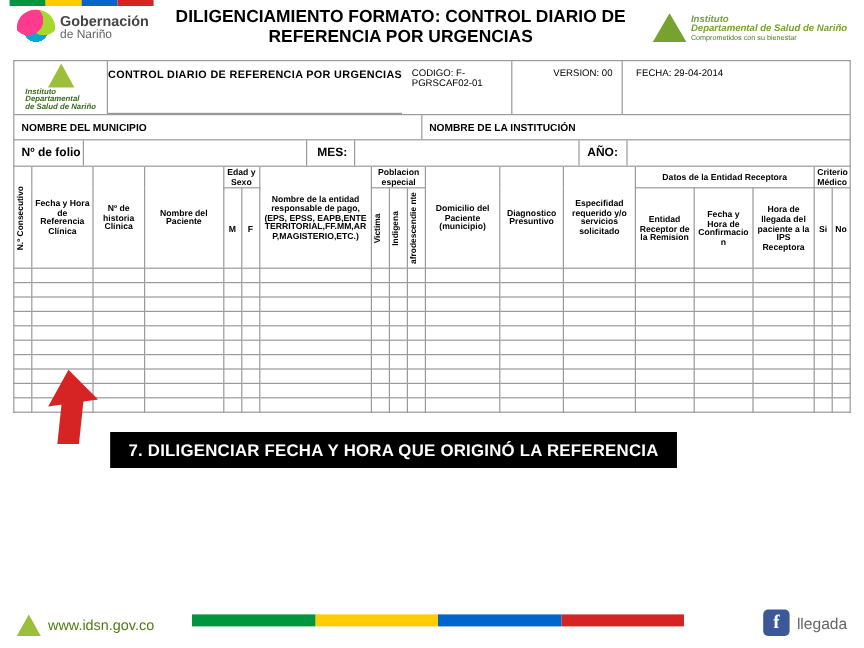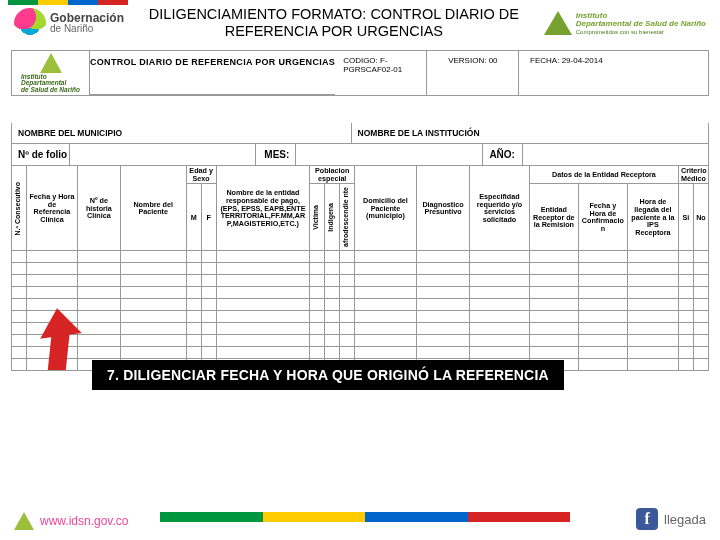--- a/index.html
+++ b/index.html
@@ -7,41 +7,41 @@
   
   .top-stripe { position: absolute; top: 0; left: 8px; width: 120px; height: 5px; display: flex; }
   .top-stripe div { flex: 1; height: 100%; }
   
   .header { display: flex; align-items: center; padding: 6px 14px 4px; gap: 10px; }
   .logo-gob { display: flex; align-items: center; gap: 4px; }
   .heart { width: 32px; height: 30px; border-radius: 50%; background: radial-gradient(circle at 30% 30%, #ff3b8d 0 40%, transparent 41%), radial-gradient(circle at 70% 30%, #a4d82e 0 40%, transparent 41%), radial-gradient(circle at 50% 55%, #00a8d6 0 45%, transparent 46%); position: relative; }
   .gob-text { font-size: 10px; line-height: 1; color: #666; }
   .gob-text b { font-size: 12px; color: #444; }
   
-  .title { flex: 1; text-align: center; font-weight: normal; font-size: 14.5px; color: #000; line-height: 1.2; padding: 0 6px; }
+  .title { flex: 1; text-align: center; font-weight: bold; font-size: 14.5px; color: #000; line-height: 1.2; padding: 0 6px; }
   
   .logo-idsn { display: flex; align-items: center; gap: 4px; }
   .idsn-tri { width: 0; height: 0; border-left: 14px solid transparent; border-right: 14px solid transparent; border-bottom: 24px solid #77a22f; position: relative; }
   .idsn-text { font-size: 7px; line-height: 1; color: #555; }
   .idsn-text .it { font-style: italic; font-weight: bold; color: #77a22f; font-size: 8px; }
   .idsn-text .tag { color: #4a7a1a; font-size: 6px; }
   
   .sheet { margin: 4px 10px 0; border: 1px solid #fff; position: relative; }
   
   .sheet-head { display: flex; border: 1px solid #999; }
   .sheet-logo { width: 78px; display: flex; flex-direction: column; align-items: center; justify-content: center; border-right: 1px solid #999; padding: 2px; }
   .sheet-logo .tri2 { width: 0; height: 0; border-left: 11px solid transparent; border-right: 11px solid transparent; border-bottom: 20px solid #9bbf3b; }
   .sheet-logo .t { font-size: 6.5px; font-style: italic; font-weight: bold; color: #3a6a1a; text-align: left; line-height: 1; margin-top: 1px; }
   .sheet-head-right { flex: 1; display: flex; flex-direction: row; }
   .sheet-title { text-align: center; font-size: 9px; font-weight: bold; padding: 6px 0 4px; border-bottom: 1px solid #999; letter-spacing: .3px; }
   .sheet-meta { display: flex; }
   .sheet-meta div { flex: 1; font-size: 8px; padding: 5px 8px; border-right: 1px solid #999; }
   .sheet-meta div:last-child { border-right: 0; text-align: right; padding-right: 20px; }
   
-  .row-fields { display: flex; border: 1px solid #999; border-top: 0; font-size: 8.5px; font-weight: bold; margin-top: 27px; }
+  .row-fields { display: flex; border: 1px solid #999; border-top: 0; font-size: 8.5px; font-weight: bold; }
   .row-fields .lab { padding: 5px 6px; white-space: nowrap; }
   .row-fields .blank { flex: 1; border-right: 1px solid #999; }
   .row-fields .blank:last-child { border-right: 0; }
   
   .row-fields2 { display: flex; border: 1px solid #999; border-top: 0; font-size: 10px; font-weight: bold; }
   .row-fields2 .c { padding: 5px 6px; border-right: 1px solid #999; }
   .row-fields2 .c:last-child { border-right: 0; }
   .row-fields2 .lab { white-space: nowrap; }
   .row-fields2 .bl { flex: 1; }
   
@@ -52,21 +52,21 @@
   
   .arrow { position: absolute; left: 36px; top: 308px; width: 44px; height: 62px; pointer-events: none; }
   .arrow .shaft { position: absolute; left: 14px; top: 20px; width: 18px; height: 42px; background: #d62424; transform: skewX(-6deg); }
   .arrow .head { position: absolute; left: 2px; top: 0; width: 0; height: 0; border-left: 21px solid transparent; border-right: 21px solid transparent; border-bottom: 28px solid #d62424; transform: rotate(-8deg); }
   
   .caption { position: absolute; left: 92px; top: 360px; background: #000; color: #fff; font-weight: bold; font-size: 14px; padding: 6px 14px; border: 1px solid #000; letter-spacing: .2px; }
   
   .footer { position: absolute; left: 0; bottom: 0; width: 100%; height: 46px; }
   .foot-bar { position: absolute; bottom: 18px; left: 160px; right: 150px; height: 10px; display: flex; }
   .foot-bar div { flex: 1; height: 100%; }
-  .foot-left { position: absolute; left: 14px; bottom: 10px; display: flex; align-items: center; gap: 6px; font-size: 12px; color: #ec4899; }
+  .foot-left { position: absolute; left: 14px; bottom: 10px; display: flex; align-items: center; gap: 6px; font-size: 12px; color: #4d7c0f; }
   .foot-left .tri3 { width: 0; height: 0; border-left: 10px solid transparent; border-right: 10px solid transparent; border-bottom: 18px solid #9bbf3b; }
   .foot-right { position: absolute; right: 14px; bottom: 10px; display: flex; align-items: center; gap: 6px; font-size: 13px; color: #666; }
   .fb { width: 22px; height: 22px; background: #3b5998; border-radius: 4px; color: #fff; font-weight: bold; font-size: 16px; display: flex; align-items: center; justify-content: center; font-family: Georgia, serif; }
 </style>
 </head>
 <body>
 
 <div class="top-stripe">
   <div style="background:#009640"></div>
     <div style="background:#ffcc00"></div>
@@ -96,21 +96,21 @@
 <div class="sheet">
   <div class="sheet-head">
     <div class="sheet-logo">
       <div class="tri2"></div>
       <div class="t"><span>Instituto</span><br><span>Departamental</span><br><span>de Salud de Nariño</span></div>
     </div>
     <div class="sheet-head-right">
       <div class="sheet-title">CONTROL DIARIO DE REFERENCIA POR URGENCIAS</div>
       <div class="sheet-meta">
         <div><span>CODIGO:</span> <span>F-PGRSCAF02-01</span></div>
-        <div style="text-align:center"><span>VERSION:</span> <span>00</span></div>
+        <div style="text-align:right"><span>VERSION:</span> <span>00</span></div>
         <div><span>FECHA:</span> <span>29-04-2014</span></div>
       </div>
     </div>
   </div>
 
   <div class="row-fields">
     <div class="lab">NOMBRE DEL MUNICIPIO</div>
     <div class="blank"></div>
     <div class="lab">NOMBRE DE LA INSTITUCIÓN</div>
     <div class="blank"></div>

